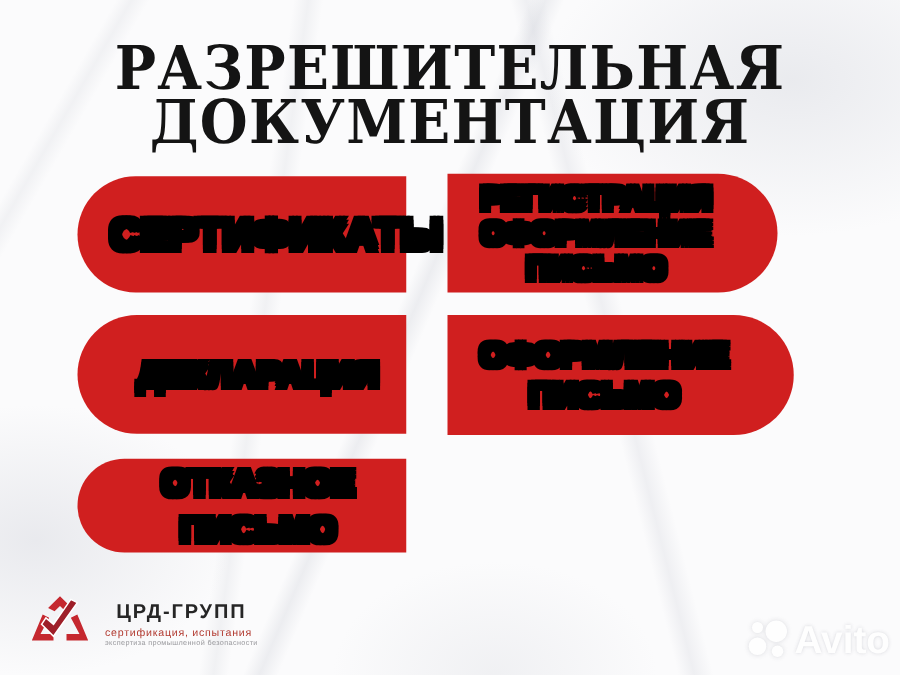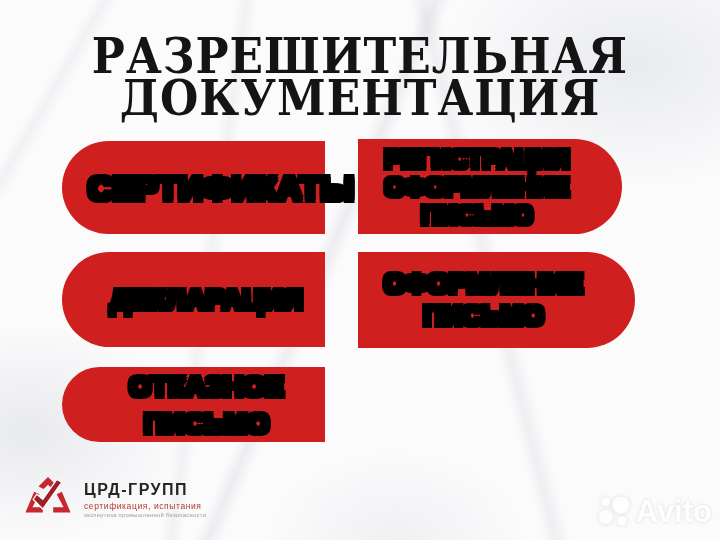--- a/index.html
+++ b/index.html
@@ -36,21 +36,21 @@
   .pos-l1{left:62px;top:141px;width:237px;height:93px;font-size:34px;line-height:32px;}
   .pos-l2{left:62px;top:252px;width:237px;height:95px;font-size:28px;line-height:32px;}
   .pos-l3{left:62px;top:367px;width:237px;height:75px;font-size:28px;line-height:37px;}
   .pos-r1{left:358px;top:139px;width:238px;height:95px;font-size:25px;line-height:28px;}
   .pos-r2{left:358px;top:252px;width:251px;height:96px;font-size:27px;line-height:32px;}
   .pos-r3{left:358px;top:367px;width:256px;height:110px;font-size:24px;line-height:28px;}
   .logo{position:absolute;left:22px;top:474px;display:flex;align-items:flex-start;}
   .logo-mark{width:52px;height:44px;margin-right:10px;}
   .logo-text{padding-top:8px;}
   .logo-name{
-    font-size:16px;font-weight:700;color:#262626;letter-spacing:1.5px;line-height:16px;
+    font-size:16px;font-weight:700;color:#262626;letter-spacing:1.5px;line-height:16px;text-align:center;
   }
   .logo-tagline{
     font-size:8.5px;font-weight:400;color:#b23a30;letter-spacing:.6px;margin-top:3px;
   }
   .logo-subtagline{
     font-size:5.8px;font-weight:400;color:#9a9a9e;letter-spacing:.3px;margin-top:1px;
   }
   .watermark{
     position:absolute;right:8px;bottom:10px;display:flex;align-items:center;
     opacity:.92;

